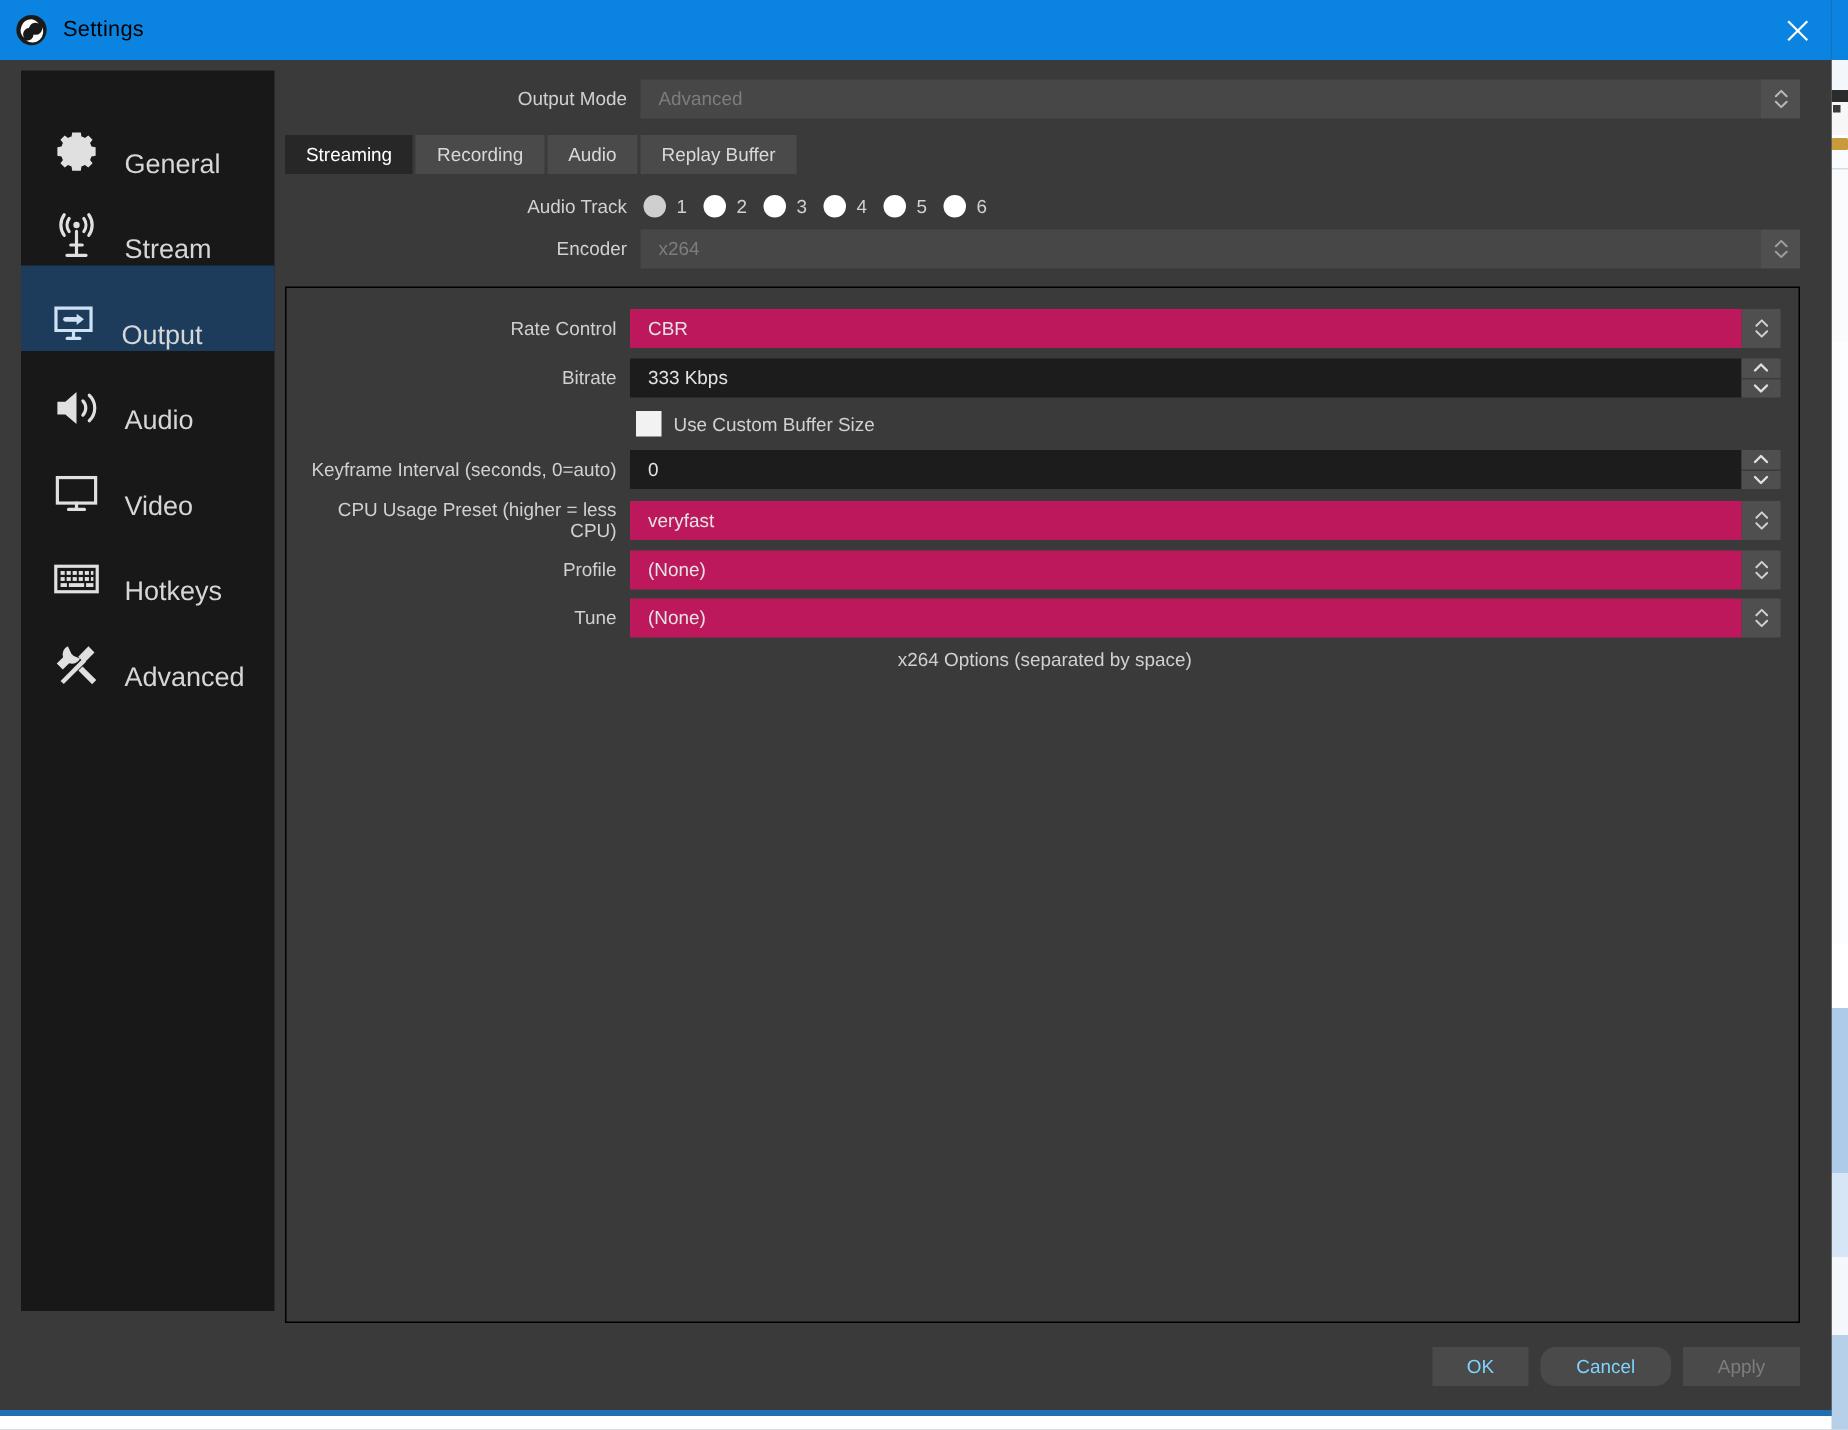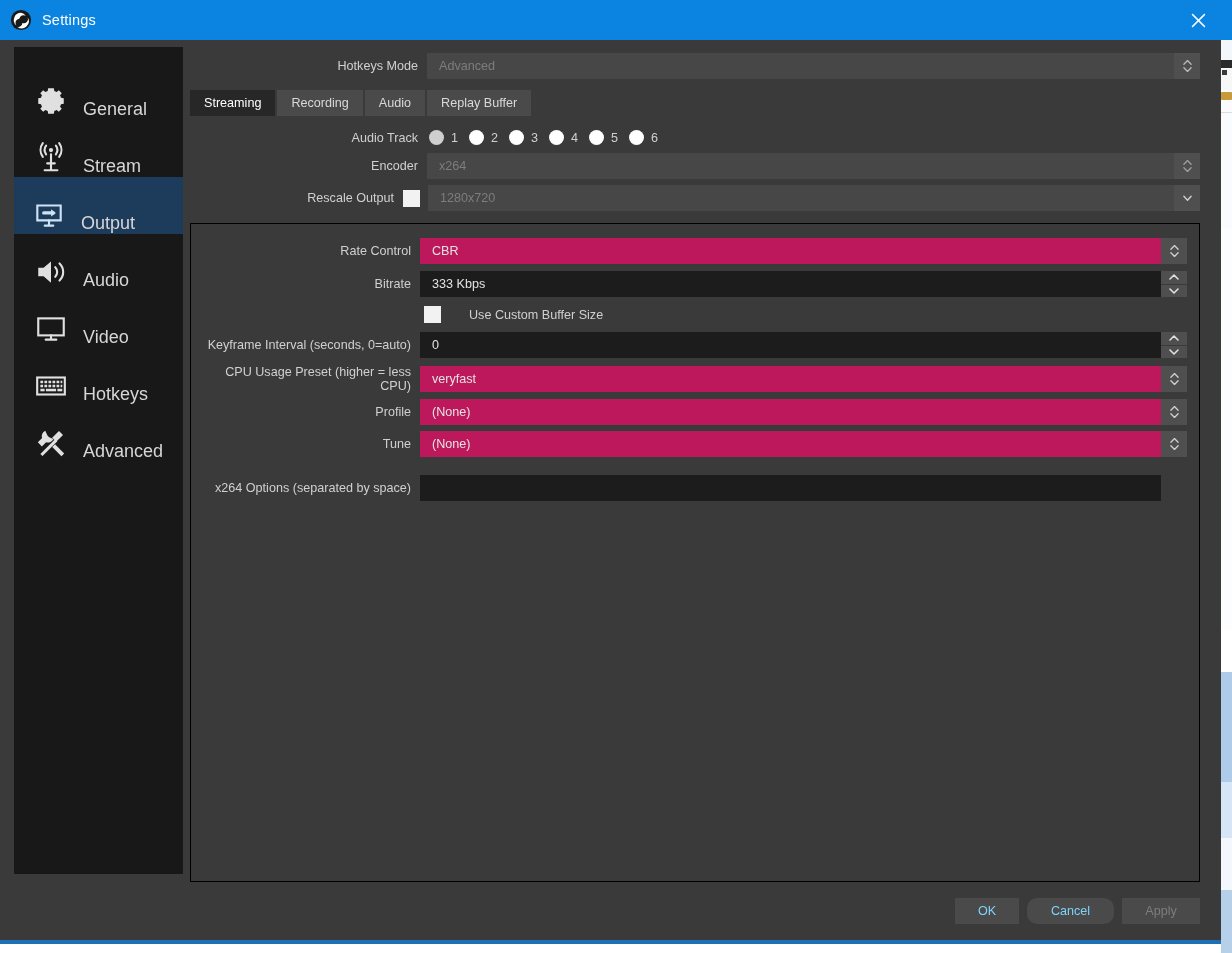--- a/index.html
+++ b/index.html
@@ -43,21 +43,21 @@
   }
 
   
   #titlebar {
     height: 40px; background: #0a84e0; color: #fff;
     display: flex; align-items: center; flex-shrink: 0;
     position: relative;
   }
   #obs-logo { margin-left: 10px; width: 22px; height: 22px; flex-shrink: 0; }
   #window-title {
-    margin-left: 10px; font-size: 14.5px; letter-spacing: .2px; color: #ffffff;
+    margin-left: 10px; font-size: 14.5px; letter-spacing: .2px; color: #000000;
   }
   #close-btn {
     position: absolute; right: 0; top: 0; width: 46px; height: 40px;
     display: flex; align-items: center; justify-content: center; cursor: pointer;
   }
   #close-btn svg { width: 17px; height: 17px; }
 
   
   #dialog-body { flex: 1; display: flex; min-height: 0; background: #3a3a3a; }
 
@@ -295,21 +295,21 @@
             <path d="M25.8 28.4l2.6-2.6-8.6-8.6-2.6 2.6z"></path>
           </svg>
         </span>
         <span class="nav-label">Advanced</span>
       </div>
     </div>
 
     <div id="content">
 
       <div class="form-row" style="margin-top:13px;">
-        <span class="form-label lbl-w">Hotkeys Mode</span>
+        <span class="form-label lbl-w">Output Mode</span>
         <div class="combo disabled">Advanced</div>
         <div class="combo-arrow">
           <svg viewBox="0 0 12 20" fill="none" stroke="#b9b9b9" stroke-width="1.5" stroke-linecap="round" stroke-linejoin="round">
             <polyline points="2,8 6,4 10,8"></polyline>
               <polyline points="2,12 6,16 10,12"></polyline>
           </svg>
         </div>
       </div>
 
       <div id="tabbar">
@@ -341,30 +341,20 @@
         <span class="form-label lbl-w">Encoder</span>
         <div class="combo disabled">x264</div>
         <div class="combo-arrow">
           <svg viewBox="0 0 12 20" fill="none" stroke="#9d9d9d" stroke-width="1.5" stroke-linecap="round" stroke-linejoin="round">
             <polyline points="2,8 6,4 10,8"></polyline>
               <polyline points="2,12 6,16 10,12"></polyline>
           </svg>
         </div>
       </div>
 
-      <div class="form-row" style="margin-top:6px;">
-        <span class="form-label" style="width:213px;">Rescale Output</span>
-        <span class="checkbox"></span>
-        <div class="combo disabled" style="margin-left:8px;">1280x720</div>
-        <div class="combo-arrow">
-          <svg viewBox="0 0 12 20" fill="none" stroke="#cfcfcf" stroke-width="1.6" stroke-linecap="round" stroke-linejoin="round">
-            <polyline points="2,8 6,12.5 10,8"></polyline>
-          </svg>
-        </div>
-      </div>
 
       <div id="encoder-group">
 
         <div class="form-row">
           <span class="form-label" style="width:217px;">Rate Control</span>
           <div class="combo">CBR</div>
           <div class="combo-arrow">
             <svg viewBox="0 0 12 20" fill="none" stroke="#cfcfcf" stroke-width="1.5" stroke-linecap="round" stroke-linejoin="round">
               <polyline points="2,8 6,4 10,8"></polyline>
                 <polyline points="2,12 6,16 10,12"></polyline>
@@ -385,21 +375,21 @@
               <svg viewBox="0 0 12 8" fill="none" stroke="#e0e0e0" stroke-width="1.6" stroke-linecap="round" stroke-linejoin="round">
                   <polyline points="2,2 6,6 10,2"></polyline>
                 </svg>
             </div>
           </div>
         </div>
 
         <div class="form-row" style="margin-top:9px;">
           <span style="width:217px;flex-shrink:0;"></span>
           <span class="checkbox" style="margin-left:4px;"></span>
-          <span class="form-label" style="text-align:left;padding-left:28px;">Use Custom Buffer Size</span>
+          <span class="form-label" style="text-align:left;padding-left:8px;">Use Custom Buffer Size</span>
         </div>
 
         <div class="form-row" style="margin-top:9px;">
           <span class="form-label" style="width:217px;">Keyframe Interval (seconds, 0=auto)</span>
           <div class="spinfield">0</div>
           <div class="spin-btns">
             <div class="spin-up">
               <svg viewBox="0 0 12 8" fill="none" stroke="#e0e0e0" stroke-width="1.6" stroke-linecap="round" stroke-linejoin="round">
                   <polyline points="2,6 6,2 10,6"></polyline>
                 </svg>
@@ -438,21 +428,21 @@
           <span class="form-label" style="width:217px;">Tune</span>
           <div class="combo">(None)</div>
           <div class="combo-arrow">
             <svg viewBox="0 0 12 20" fill="none" stroke="#cfcfcf" stroke-width="1.5" stroke-linecap="round" stroke-linejoin="round">
               <polyline points="2,8 6,4 10,8"></polyline>
                 <polyline points="2,12 6,16 10,12"></polyline>
             </svg>
           </div>
         </div>
 
-        <div class="form-row" style="margin-top:18px;">
+        <div class="form-row" style="margin-top:8px;flex-direction:column;">
           <span class="form-label" style="width:217px;">x264 Options (separated by space)</span>
           <div class="textfield" style="margin-right:26px;" title=""></div>
         </div>
 
       </div>
 
     </div>
   </div>
 
   <div id="footer">

